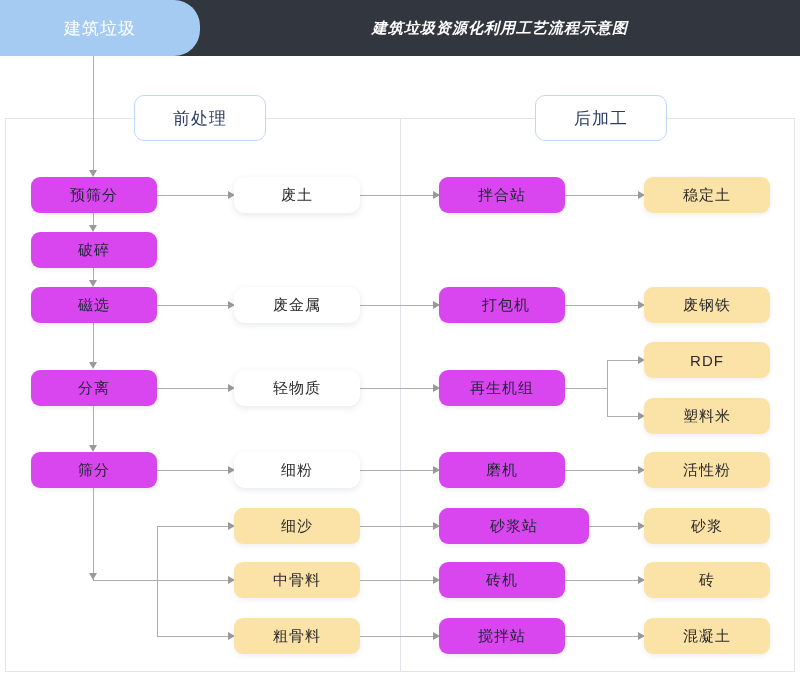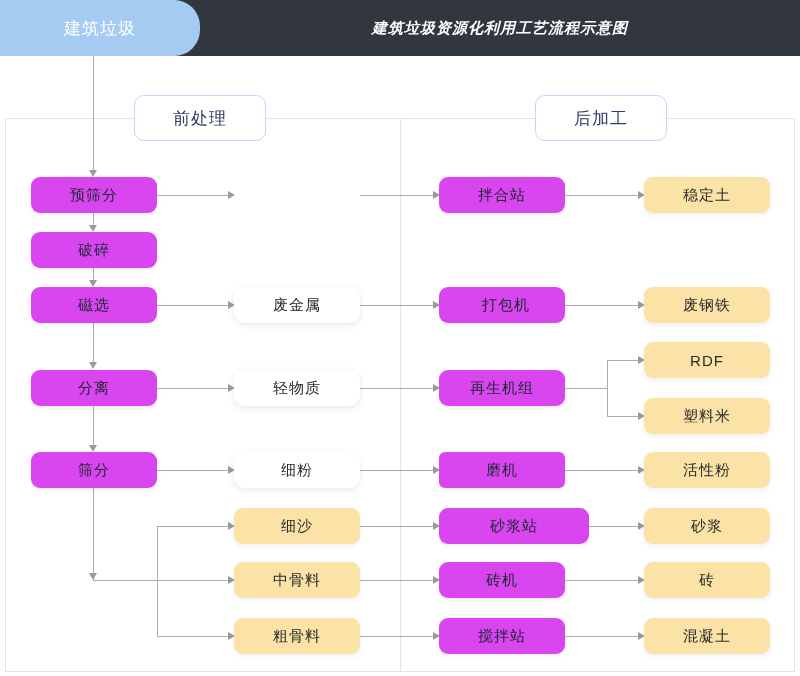--- a/index.html
+++ b/index.html
@@ -177,31 +177,32 @@
 
   <div class="ln h" style="left:565px; top:636px; width:78px;"></div>
   <div class="arrow right" style="left:638px; top:632px;"></div>
 
   <div class="node blue" style="left:31px;  top:177px; width:126px;">预筛分</div>
   <div class="node blue" style="left:31px;  top:232px; width:126px;">破碎</div>
   <div class="node blue" style="left:31px;  top:287px; width:126px;">磁选</div>
   <div class="node blue" style="left:31px;  top:370px; width:126px;">分离</div>
   <div class="node blue" style="left:31px;  top:452px; width:126px;">筛分</div>
 
+  <div class="node white" style="left:234px; top:177px; width:126px;">废土</div>
   <div class="node white" style="left:234px; top:287px; width:126px;">废金属</div>
   <div class="node white" style="left:234px; top:370px; width:126px;">轻物质</div>
   <div class="node white" style="left:234px; top:452px; width:126px;">细粉</div>
   <div class="node yellow" style="left:234px; top:508px; width:126px;">细沙</div>
   <div class="node yellow" style="left:234px; top:562px; width:126px;">中骨料</div>
   <div class="node yellow" style="left:234px; top:618px; width:126px;">粗骨料</div>
 
   <div class="node blue" style="left:439px; top:177px; width:126px;">拌合站</div>
   <div class="node blue" style="left:439px; top:287px; width:126px;padding-left:8px;">打包机</div>
   <div class="node blue" style="left:439px; top:370px; width:126px;">再生机组</div>
-  <div class="node blue" style="left:439px; top:452px; width:126px;border-radius:6px;">磨机</div>
+  <div class="node blue" style="left:439px; top:452px; width:126px;">磨机</div>
   <div class="node blue" style="left:439px; top:508px; width:150px;">砂浆站</div>
   <div class="node blue" style="left:439px; top:562px; width:126px;">砖机</div>
   <div class="node blue" style="left:439px; top:618px; width:126px;">搅拌站</div>
 
   <div class="node yellow" style="left:644px; top:177px; width:126px;">稳定土</div>
   <div class="node yellow" style="left:644px; top:287px; width:126px;">废钢铁</div>
   <div class="node yellow" style="left:644px; top:342px; width:126px;">RDF</div>
   <div class="node yellow" style="left:644px; top:398px; width:126px;">塑料米</div>
   <div class="node yellow" style="left:644px; top:452px; width:126px;">活性粉</div>
   <div class="node yellow" style="left:644px; top:508px; width:126px;">砂浆</div>

